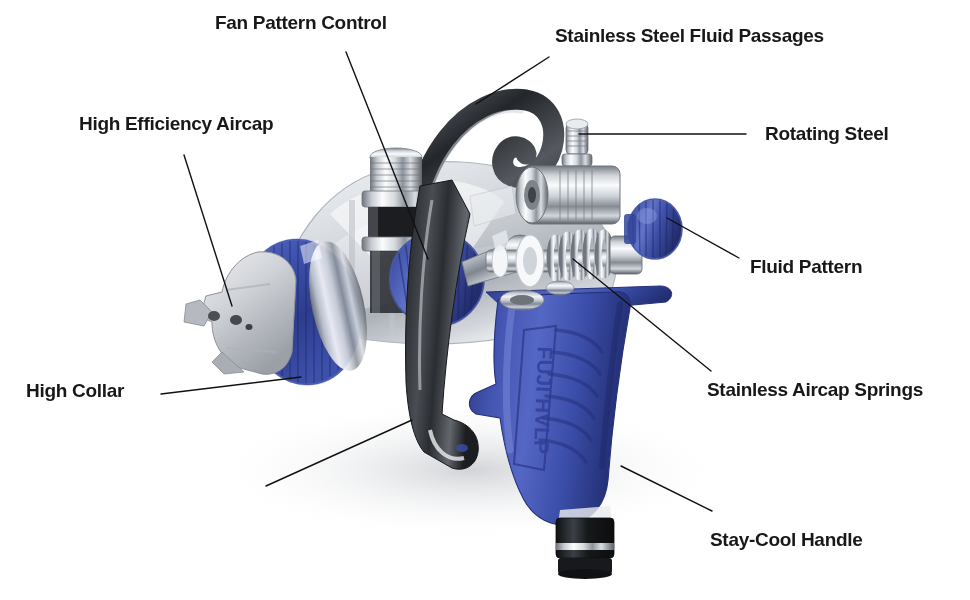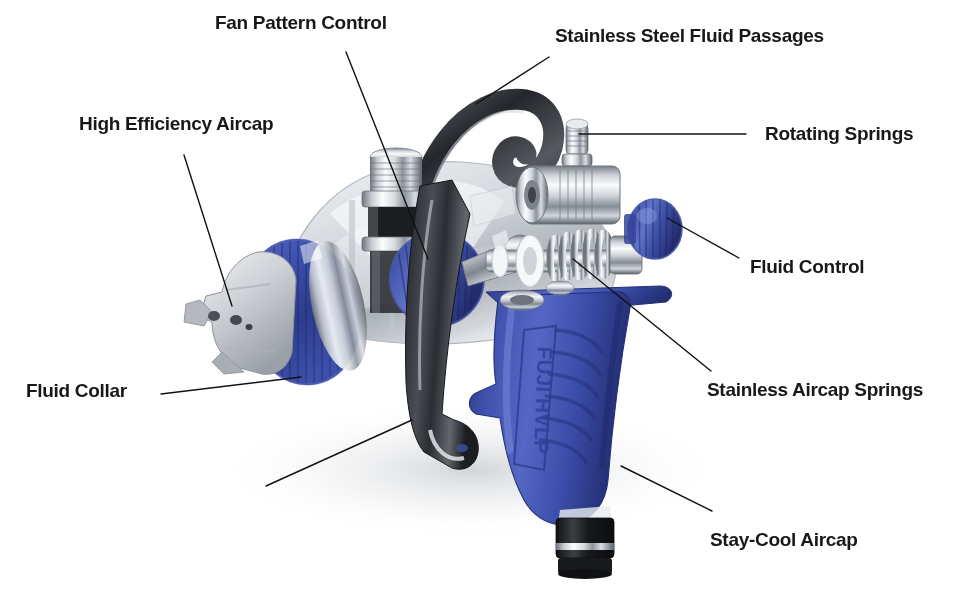--- a/index.html
+++ b/index.html
@@ -406,19 +406,19 @@
       <line x1="667" y1="218" x2="739" y2="258" stroke="#101114" stroke-width="1.4" stroke-linecap="round"></line>
       <line x1="161" y1="394" x2="301" y2="377" stroke="#101114" stroke-width="1.4" stroke-linecap="round"></line>
       <line x1="573" y1="259" x2="711" y2="371" stroke="#101114" stroke-width="1.4" stroke-linecap="round"></line>
       <line x1="266" y1="486" x2="412" y2="420" stroke="#101114" stroke-width="1.4" stroke-linecap="round"></line>
       <line x1="621" y1="466" x2="712" y2="511" stroke="#101114" stroke-width="1.4" stroke-linecap="round"></line>
     </svg>
 
   <div class="callout" style="left: 555px; top: 25px;">Stainless Steel Fluid Passages</div>
   <div class="callout" style="left: 215px; top: 12px;">Fan Pattern Control</div>
   <div class="callout" style="left: 79px; top: 113px;">High Efficiency Aircap</div>
-  <div class="callout" style="left: 765px; top: 123px;">Rotating Springs</div>
-  <div class="callout" style="left: 750px; top: 256px;">Fluid Control</div>
-  <div class="callout" style="left: 26px; top: 380px;">Fluid Collar</div>
+  <div class="callout" style="left: 765px; top: 123px;">Rotating Steel</div>
+  <div class="callout" style="left: 750px; top: 256px;">Fluid Pattern</div>
+  <div class="callout" style="left: 26px; top: 380px;">High Collar</div>
   <div class="callout" style="left: 707px; top: 379px;">Stainless Aircap Springs</div>
-  <div class="callout" style="left: 710px; top: 529px;">Stay-Cool Aircap</div>
+  <div class="callout" style="left: 710px; top: 529px;">Stay-Cool Handle</div>
 
 </div>
 
 </body></html>

